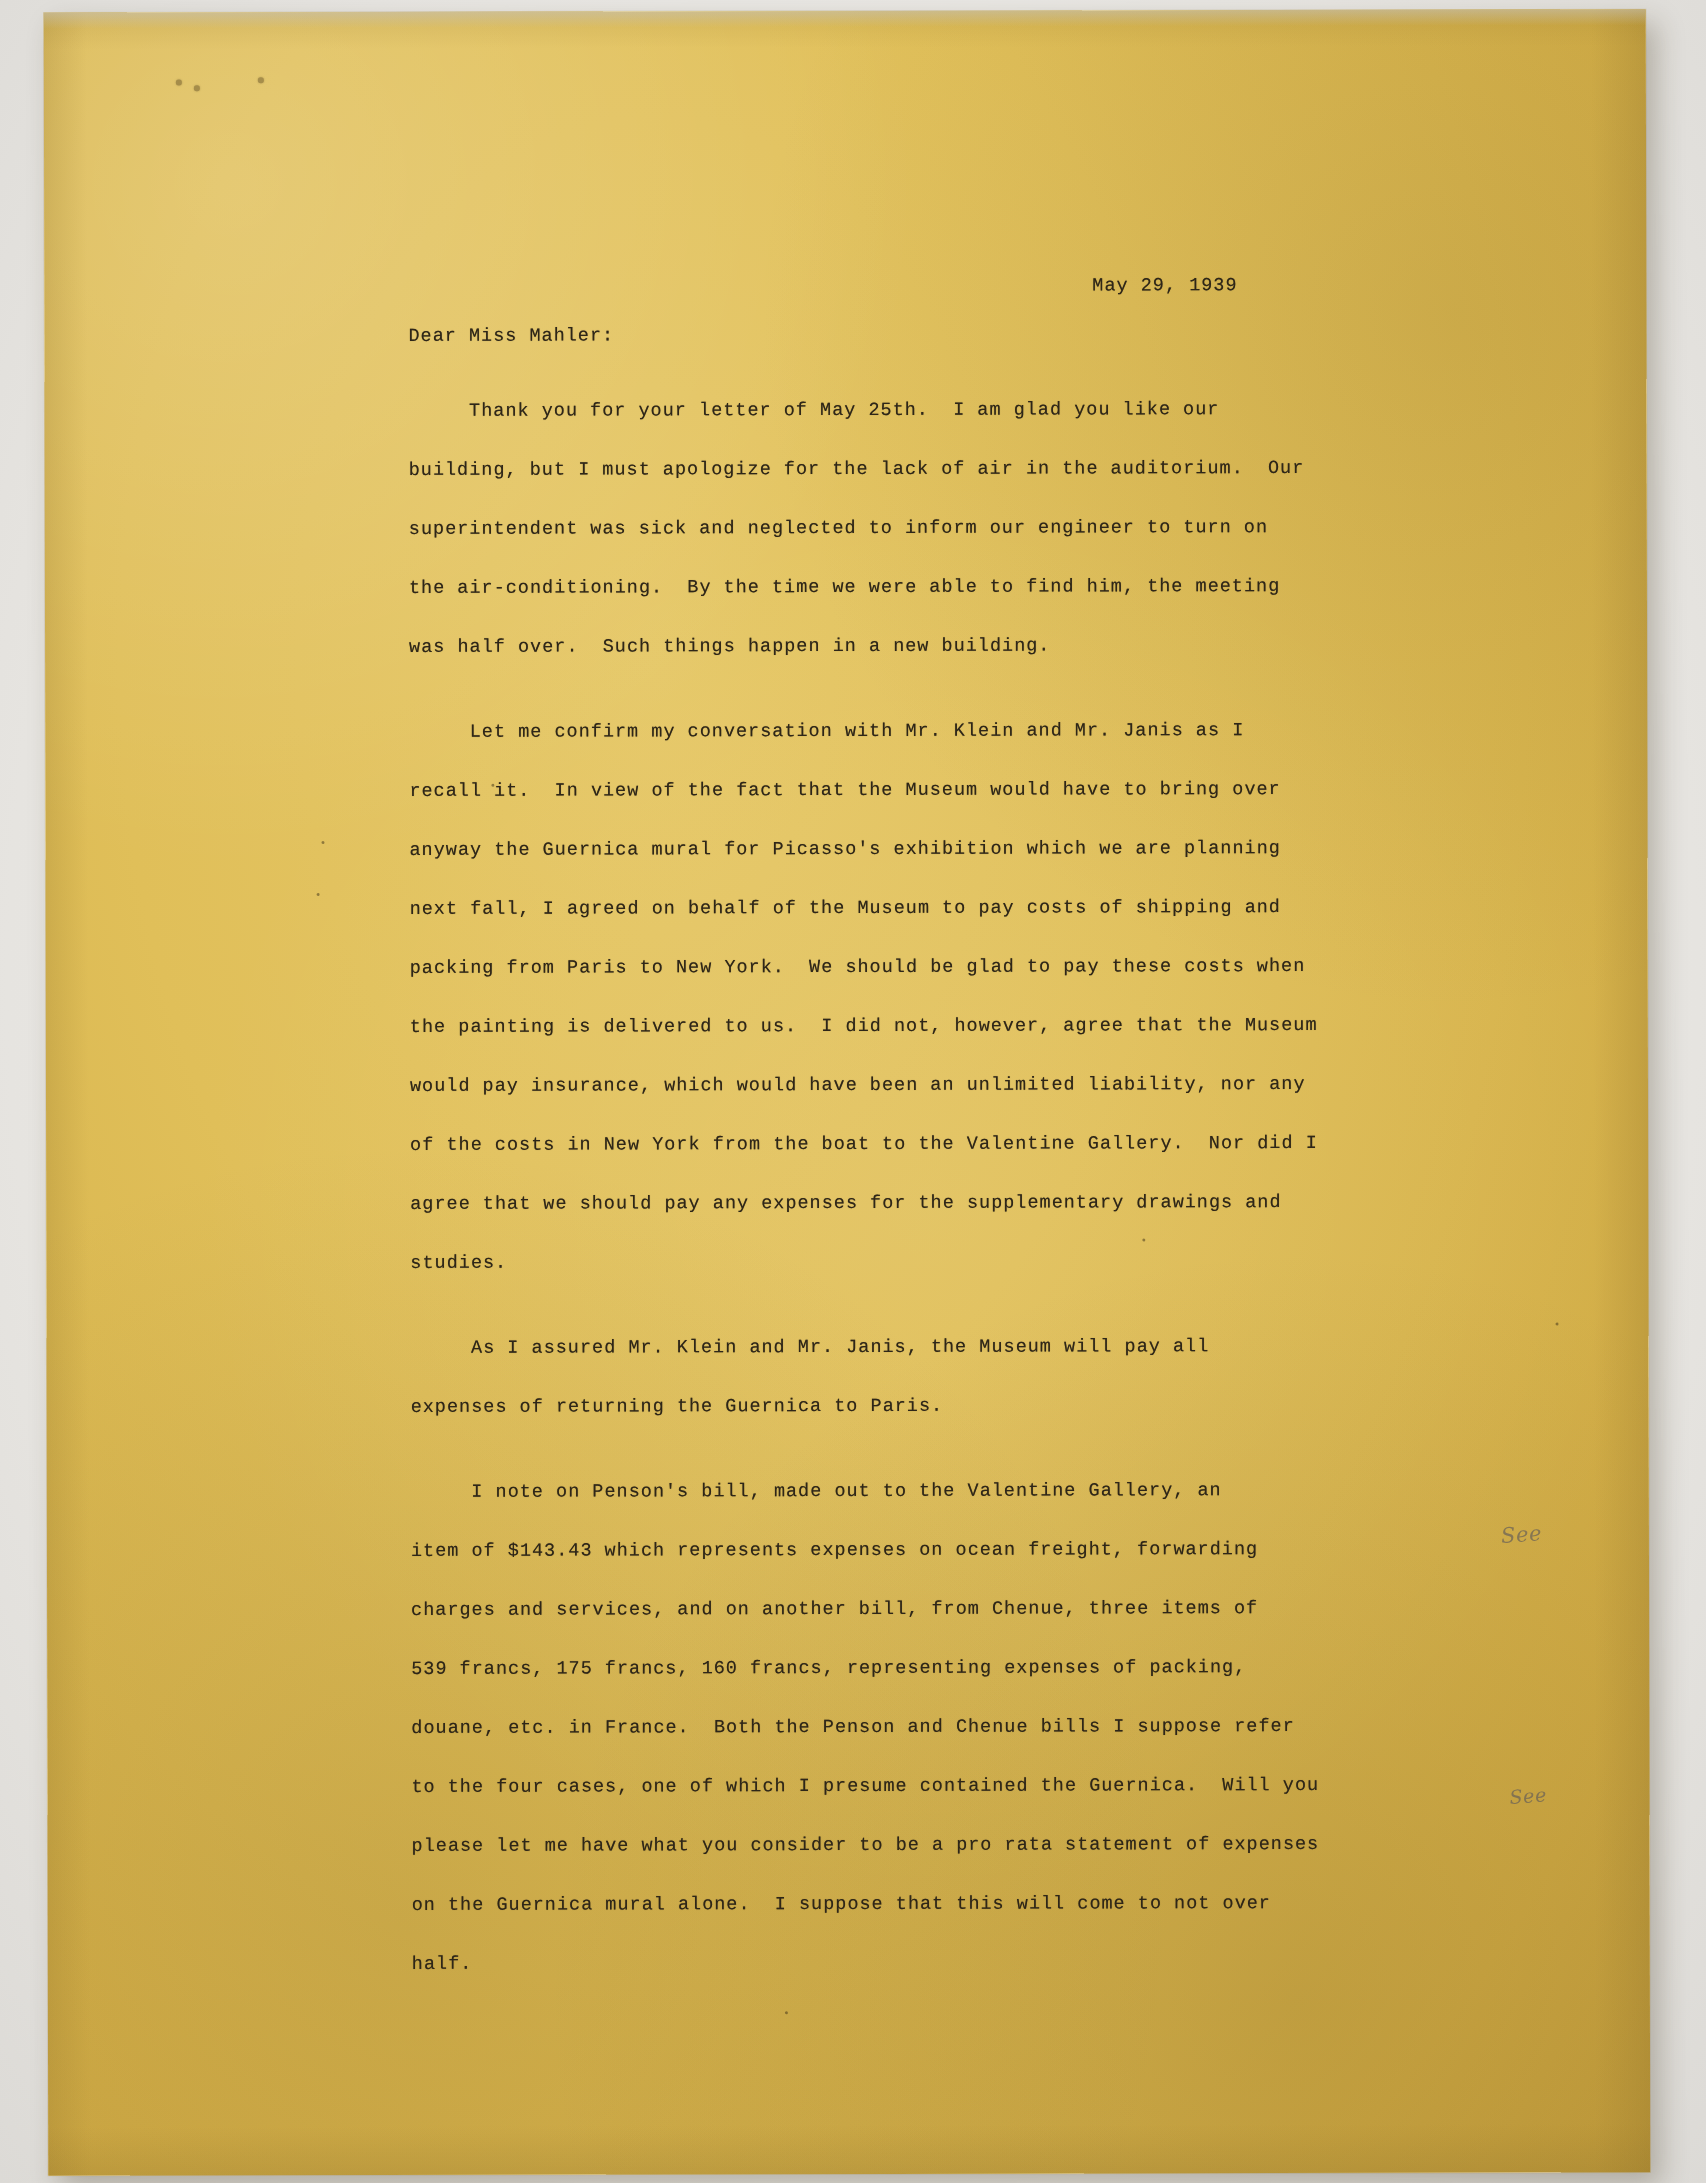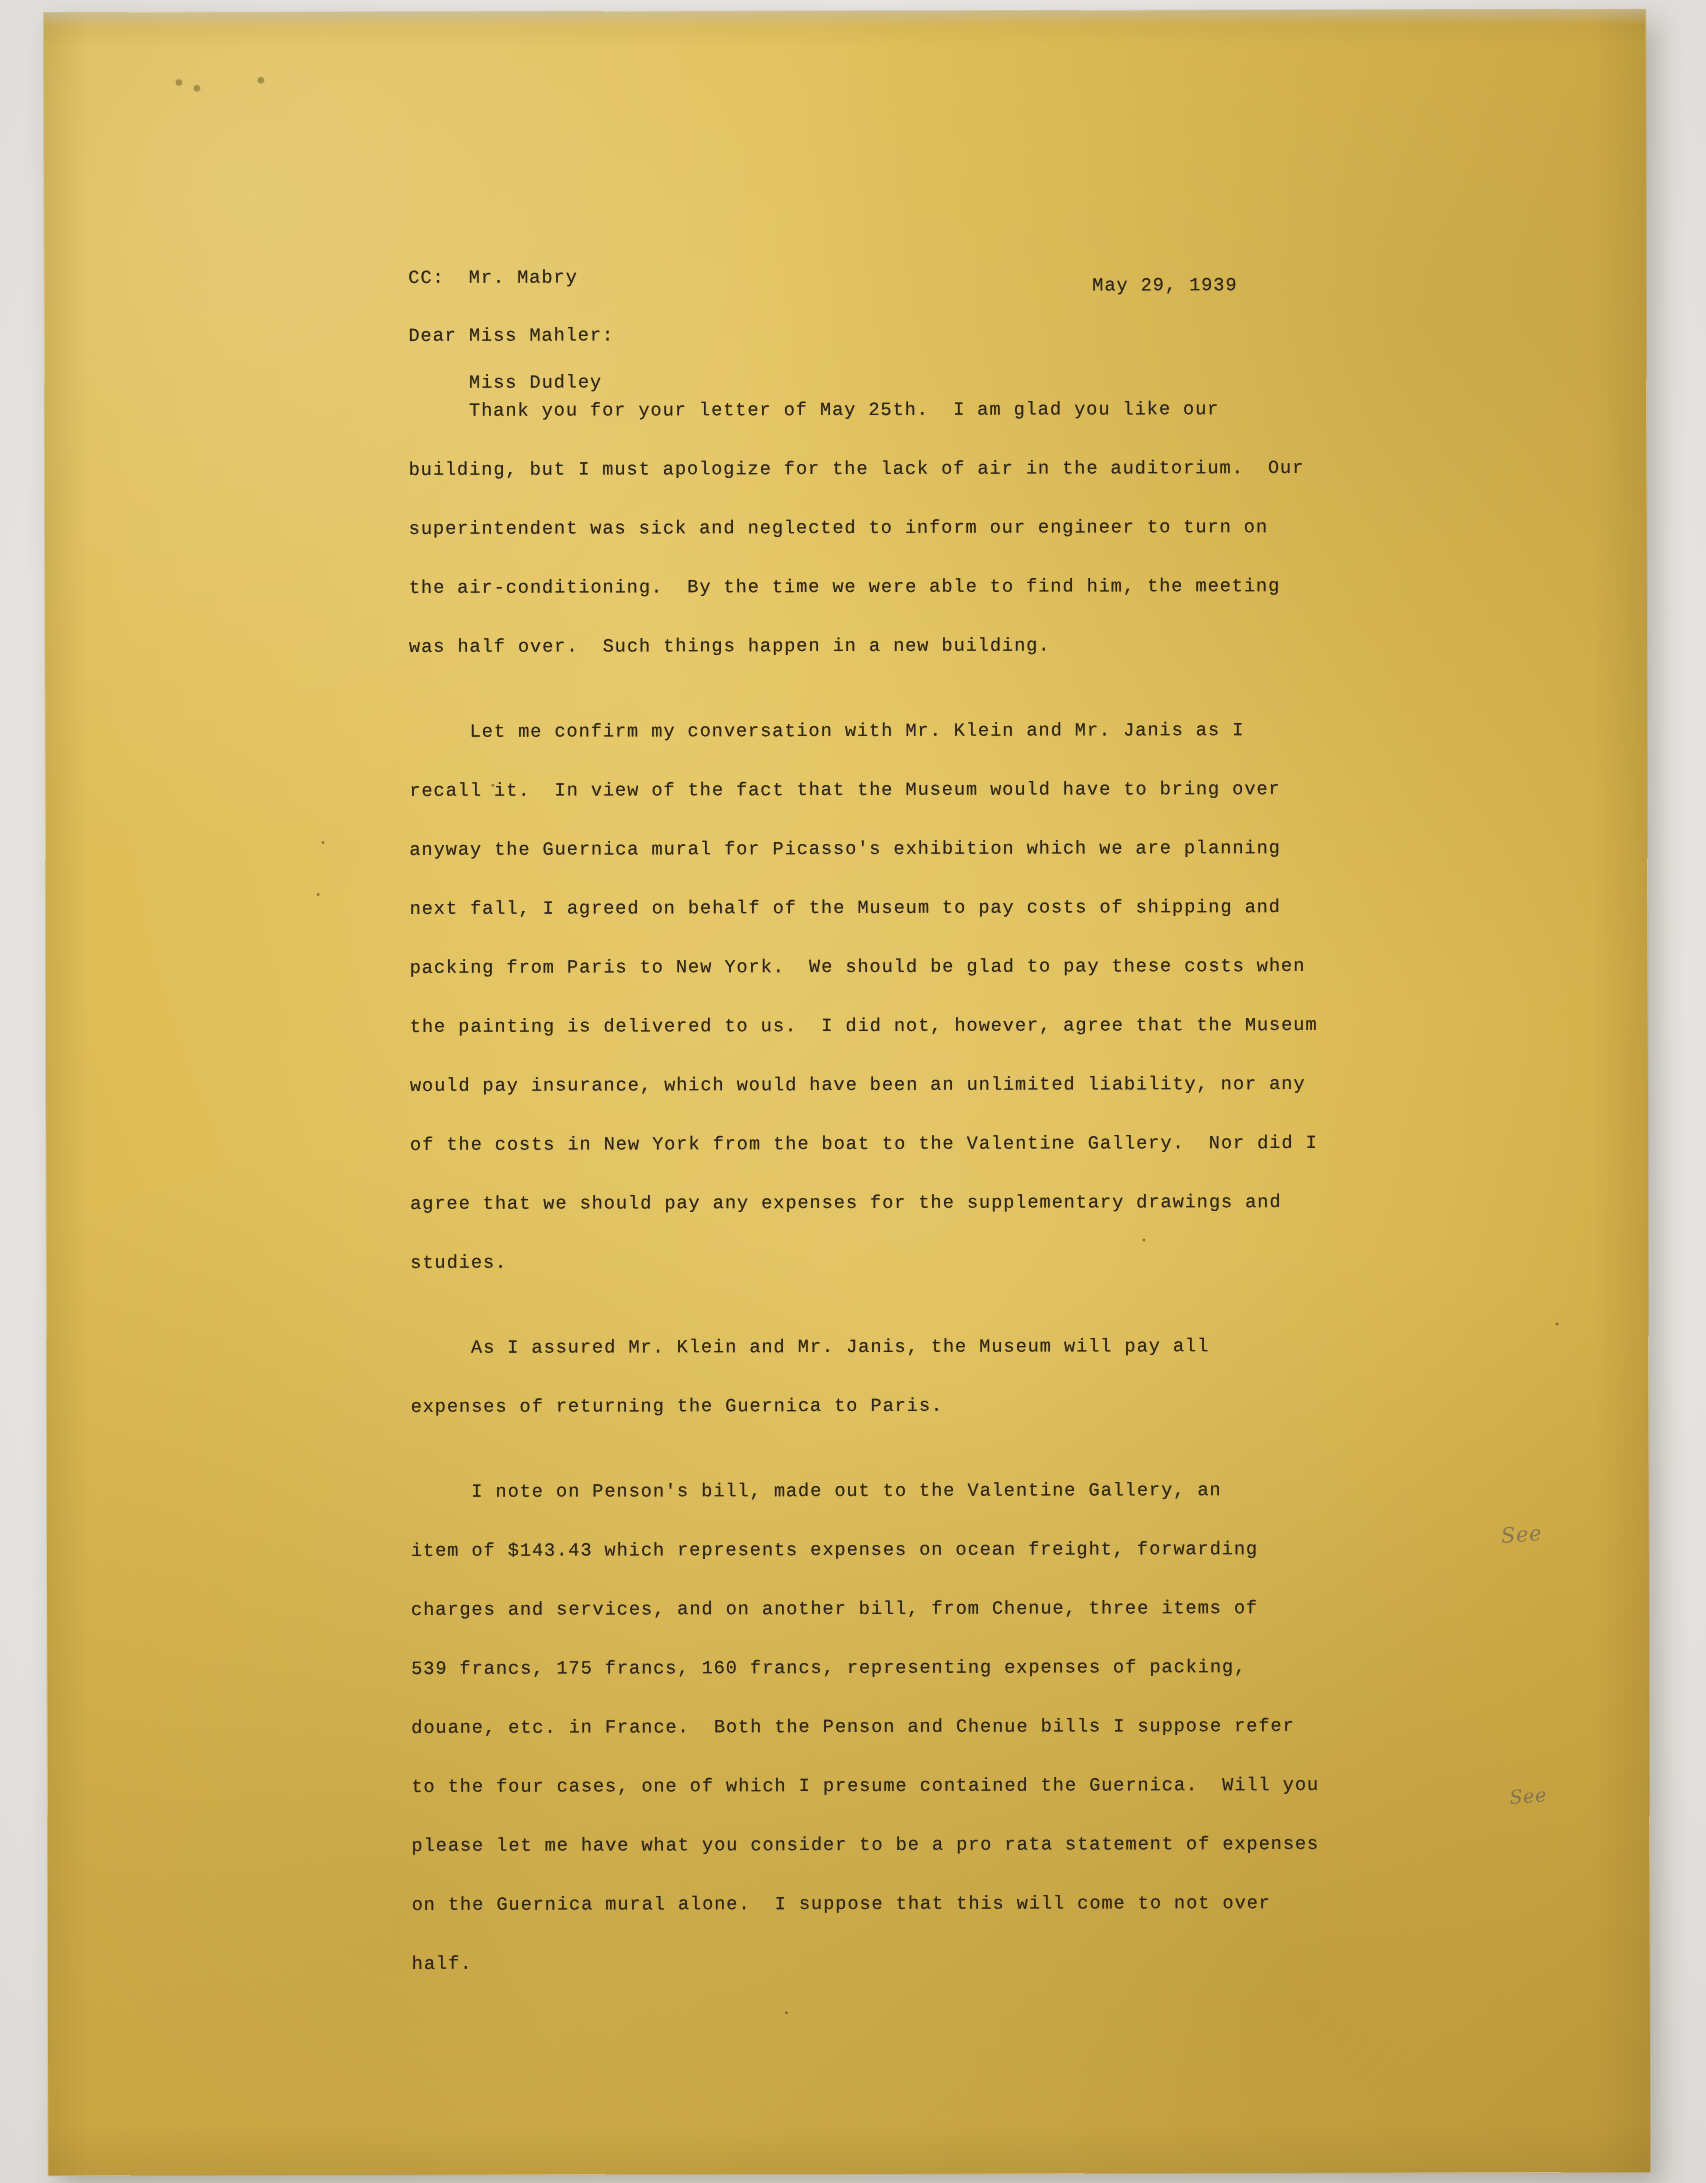--- a/index.html
+++ b/index.html
@@ -181,24 +181,20 @@
 
   <div class="page">
     <div class="top-edge"></div>
 
     <div class="sheet-content">
 
       <span class="pinhole ph1"></span>
       <span class="pinhole ph2"></span>
       <span class="pinhole ph3"></span>
 
-      <div class="cc-block typed">
-        <span class="cc-line">CC:  Mr. Mabry</span>
-        <span class="cc-line">     Miss Dudley</span>
-      </div>
 
       <div class="date-line typed">May 29, 1939</div>
 
       <div class="salutation typed">Dear Miss Mahler:</div>
 
       <div class="body-block">
 
         <div class="para">
           <span class="line typed">     Thank you for your letter of May 25th.  I am glad you like our</span>
           <span class="line typed">building, but I must apologize for the lack of air in the auditorium.  Our</span>

